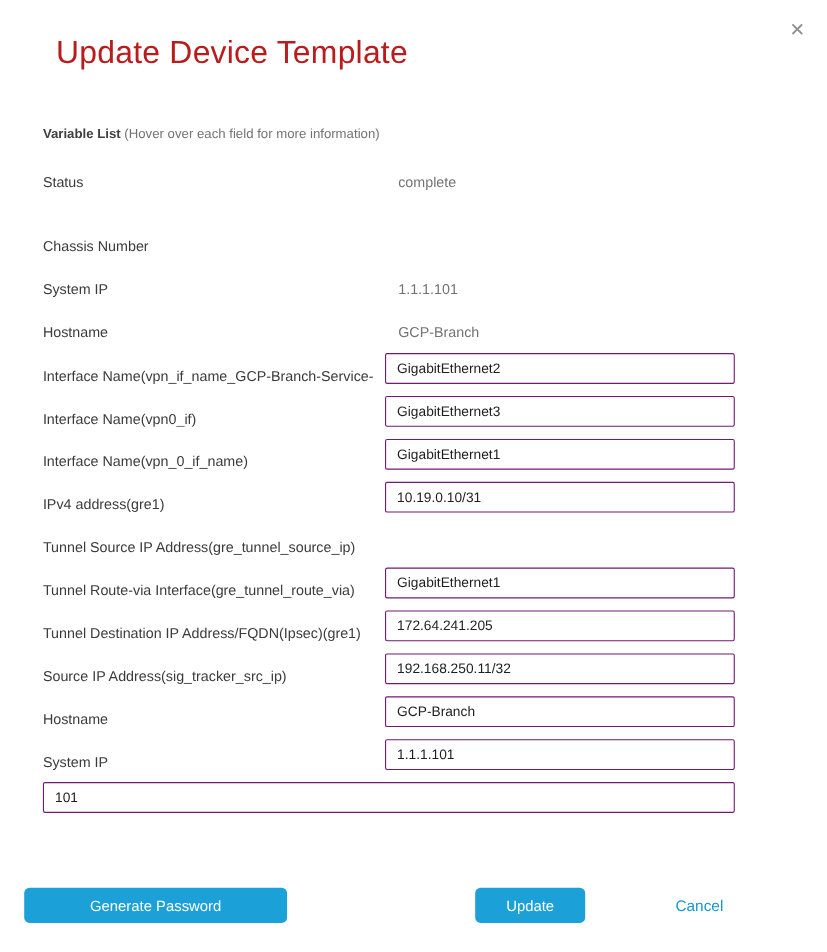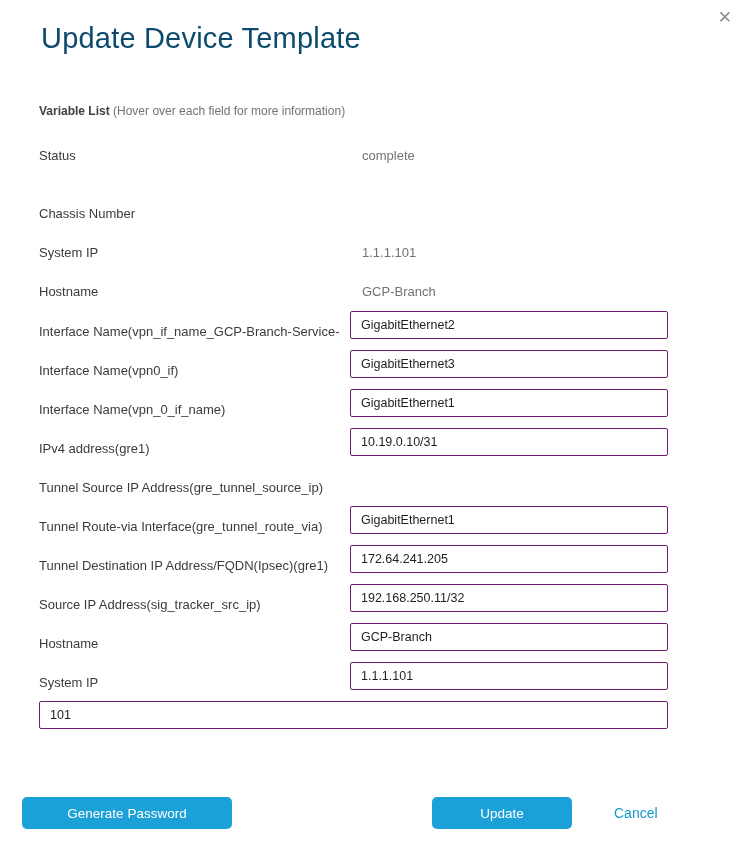--- a/index.html
+++ b/index.html
@@ -27,26 +27,26 @@
     font-weight: 300;
     color: #8f8f8f;
     cursor: pointer;
     padding: 4px;
     line-height: 1;
     background: none;
     border: none;
     font-family: "Liberation Sans", sans-serif;
   }
   .dialog-title {
-    margin: 2px;
+    margin: 12px;
     padding: 19px 26px 0 39px;
     font-size: 29px;
     font-weight: 300;
     letter-spacing: 0.2px;
-    color: #0c4a6e;
+    color: #b91c1c;
     line-height: 35px;
   }
   .section-heading {
     margin: 48px 0 0 0;
     padding-left: 39px;
     font-size: 12px;
     line-height: 15px;
     color: #737373;
   }
   .section-heading .heading-bold {
@@ -104,25 +104,25 @@
     border: none;
     border-radius: 5px;
     background: #1ba0d7;
     color: #ffffff;
     font-size: 13.5px;
     font-family: "Liberation Sans", sans-serif;
     cursor: pointer;
   }
   .btn-generate {
     left: 22px;
-    width: 210px;
+    width: 239px;
   }
   .btn-update {
     left: 432px;
-    width: 140px;
+    width: 100px;
   }
   .link-cancel {
     position: absolute;
     left: 614px;
     top: 8px;
     font-size: 14px;
     color: #1698cb;
     cursor: pointer;
     background: none;
     border: none;

